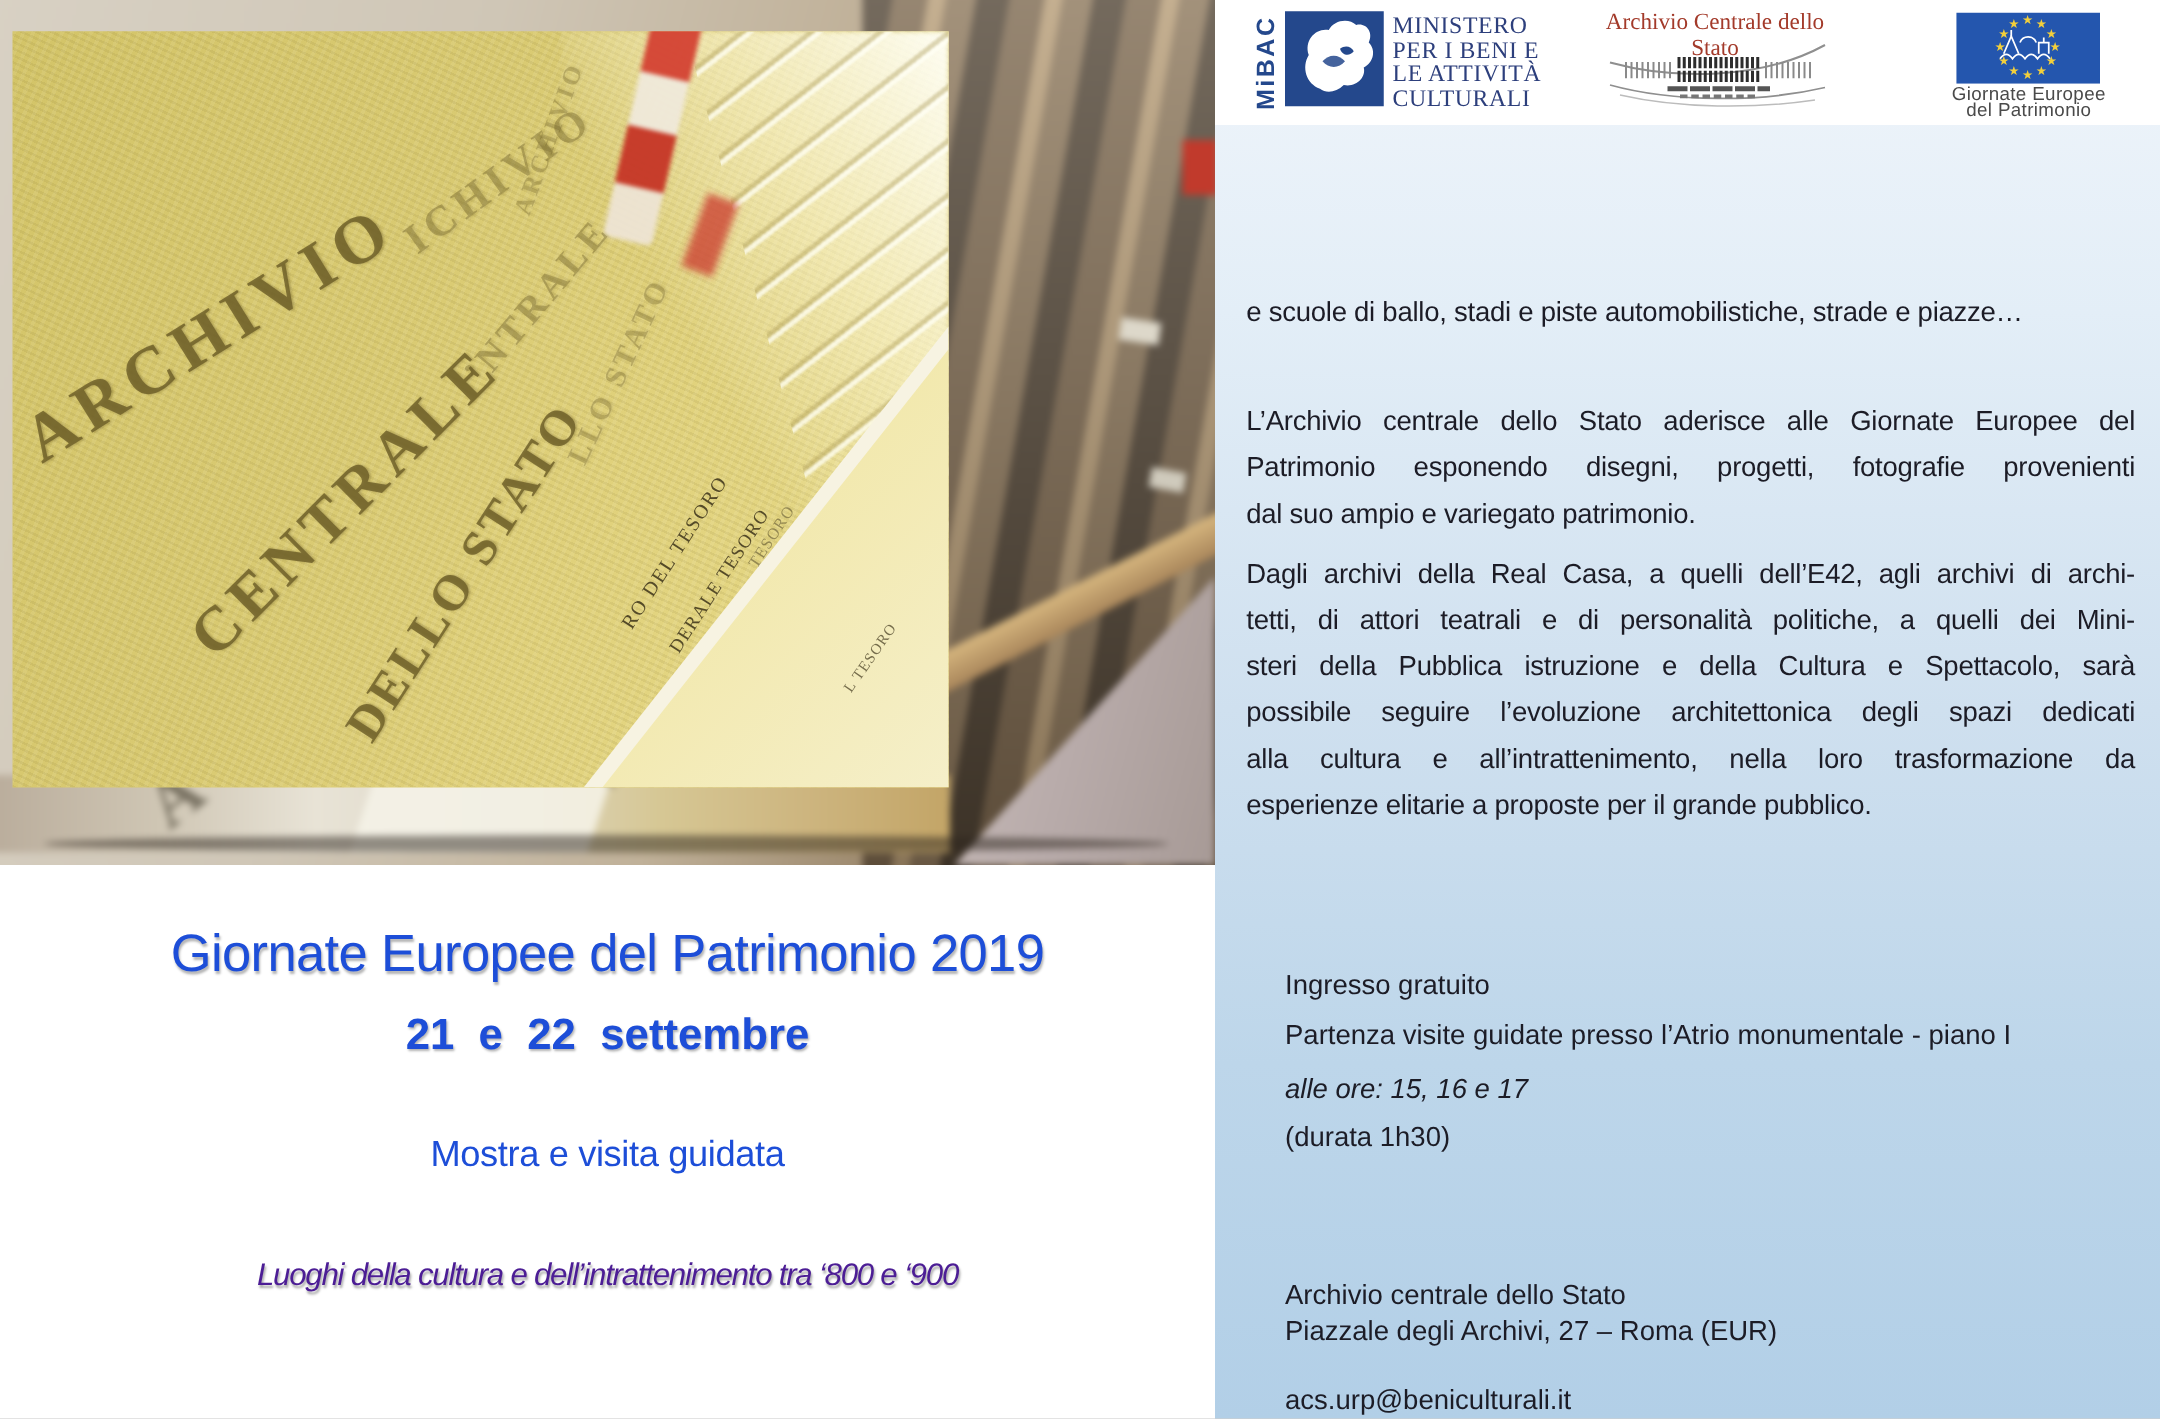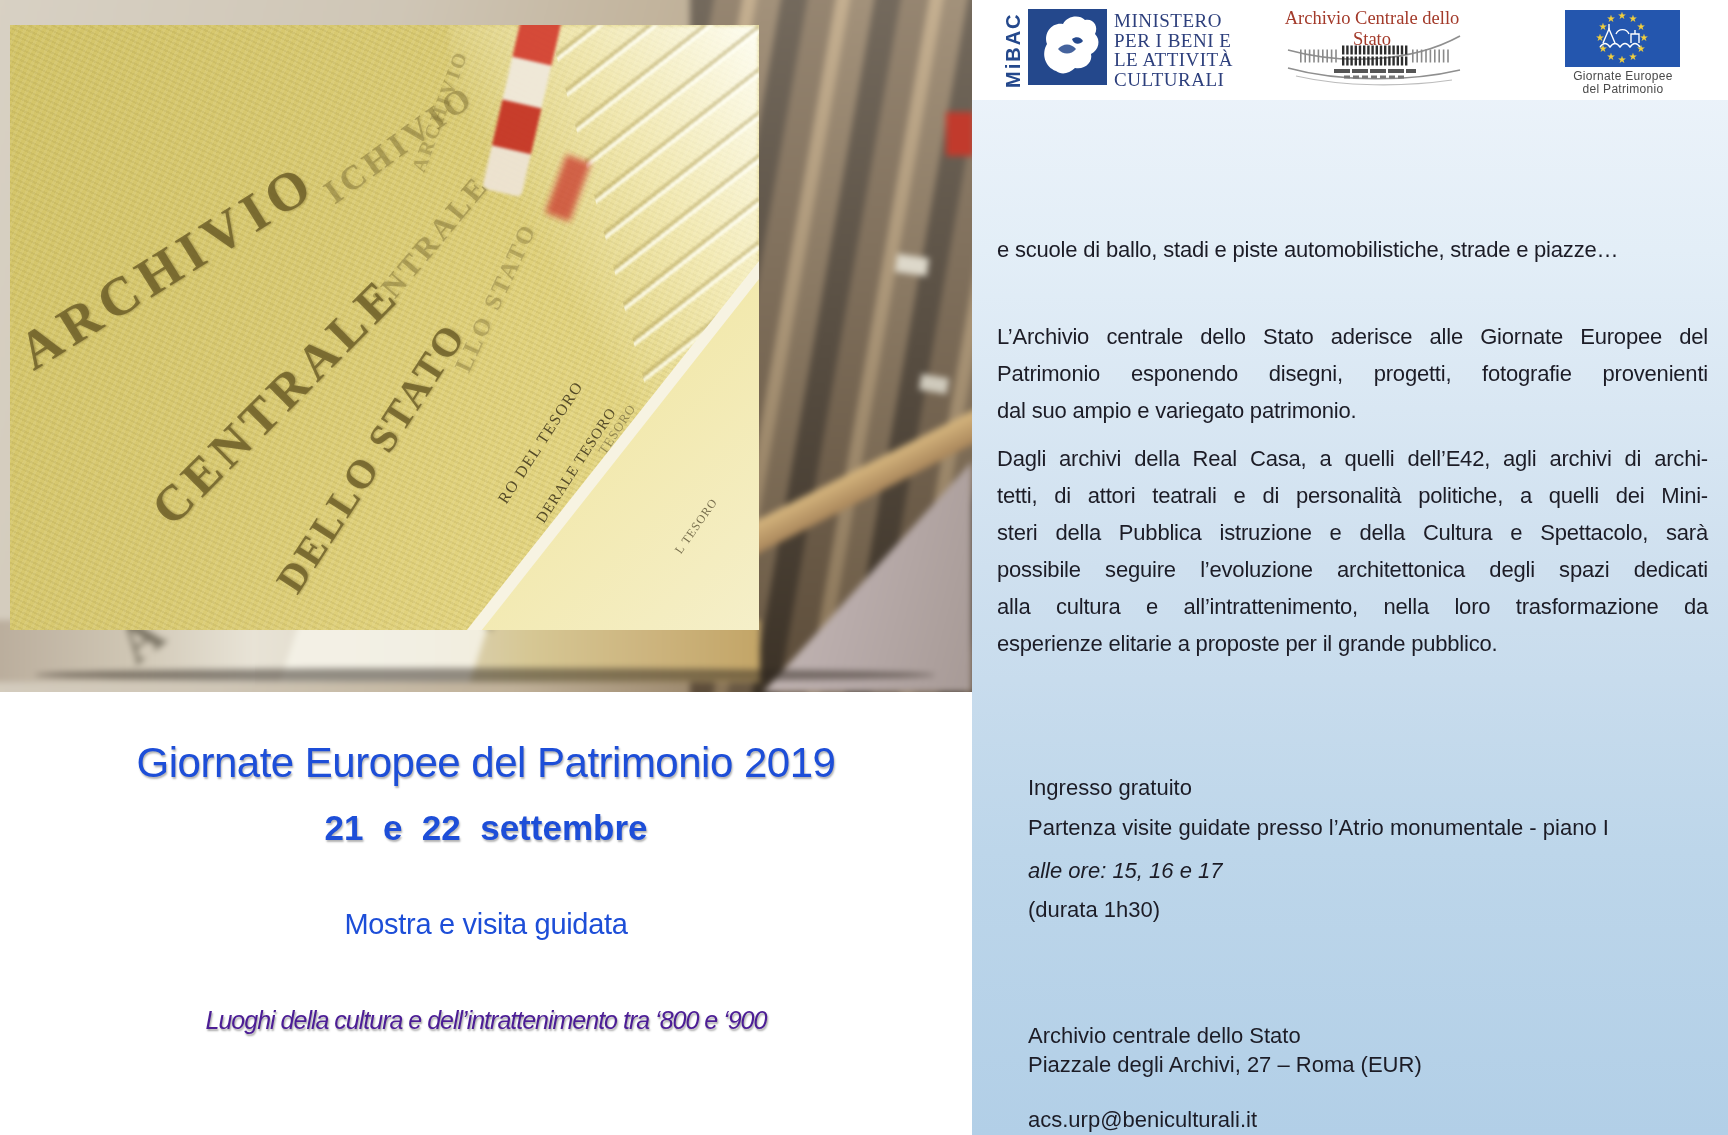--- a/index.html
+++ b/index.html
@@ -83,21 +83,21 @@
   .mibac-vert{position:absolute;left:30px;top:8px;height:80px;writing-mode:vertical-rl;transform:rotate(180deg);
         font-weight:bold;font-size:20px;letter-spacing:2px;color:#24488c;}
   .mibac-square{position:absolute;left:56px;top:9px;width:79px;height:76px;background:#24488c;}
   .mibac-text{position:absolute;left:142px;top:11px;font-family:"Liberation Serif","DejaVu Serif",serif;
         font-size:19px;line-height:19.5px;letter-spacing:.5px;color:#2d3f7c;}
   .acs-title{position:absolute;left:300px;top:8px;width:200px;text-align:center;
         font-family:"Liberation Serif","DejaVu Serif",serif;font-size:18.5px;color:#a33a2a;}
   .acs-glyph{position:absolute;left:312px;top:30px;}
   .eu-flag{position:absolute;left:593px;top:10px;}
   .eu-caption{position:absolute;left:566px;top:70px;width:170px;text-align:center;
-        font-size:12px;line-height:12.5px;color:#4a4a4a;letter-spacing:.3px;}
+        font-size:15px;line-height:12.5px;color:#4a4a4a;letter-spacing:.3px;}
 
   .para{position:absolute;left:25px;width:711px;font-size:22px;letter-spacing:-0.2px;color:#1c1c26;}
   .pl{line-height:37px;text-align:justify;text-align-last:justify;white-space:nowrap;}
   .pl.last{text-align-last:auto;}
   .p1{top:231px;} .p2{top:318px;} .p3{top:440px;}
   .iline{position:absolute;left:25px;width:711px;font-size:22px;line-height:30px;color:#1c1c26;white-space:nowrap;margin-left:31px;}
   .i1{top:773px;} .i2{top:813px;} .i3{top:856px;font-style:italic;} .i4{top:895px;}
   .f1{top:1021px;} .f2{top:1050px;} .f3{top:1078px;} .f4{top:1105px;}
 </style>
 </head>

